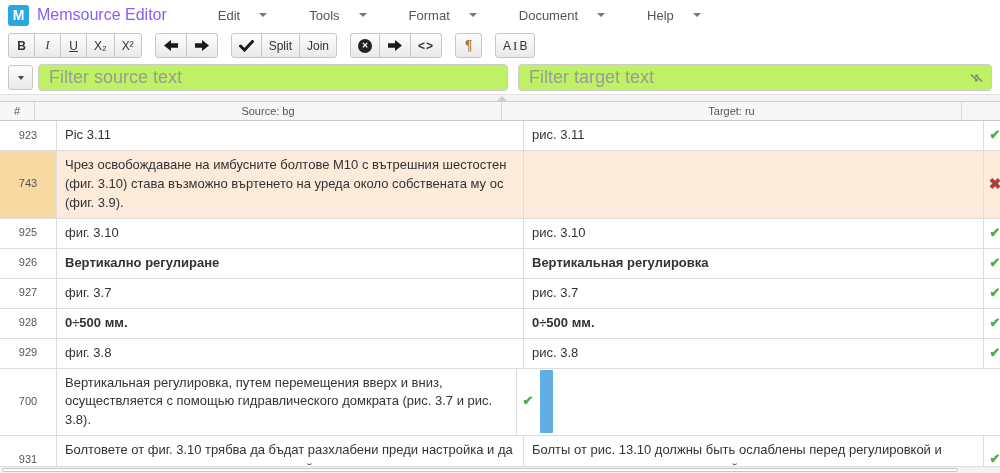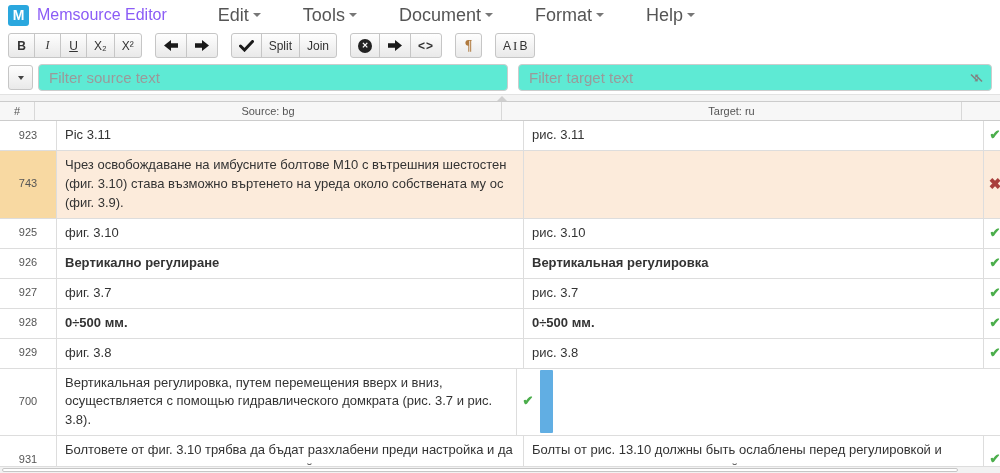--- a/index.html
+++ b/index.html
@@ -22,23 +22,23 @@
   .logo {
     width: 21px; height: 21px;
     background: #2aa7de;
     border-radius: 3px;
     display: flex; align-items: center; justify-content: center;
     color: #fff; font-weight: bold; font-size: 14px;
     margin-right: 8px;
   }
   .app-title { font-size: 16px; color: #8b5cf6; margin-right: 36px; }
   .menu-item {
-    font-size: 18px; color: #555;
+    font-size: 13px; color: #555;
     padding: 5px 15px;
-    display: flex; align-items: center; gap: 4px;
+    display: flex; align-items: center; gap: 19px;
     cursor: default;
     margin-right: 12px;
   }
   .caret {
     width: 0; height: 0;
     border-left: 4px solid transparent;
     border-right: 4px solid transparent;
     border-top: 4px solid #777;
     display: inline-block;
   }
@@ -95,24 +95,24 @@
   .mini-caret {
     width: 0; height: 0;
     border-left: 3px solid transparent;
     border-right: 3px solid transparent;
     border-top: 4px solid #444;
   }
   .filter-input {
     height: 27px;
     border: 1px solid #ccc; border-radius: 4px;
     padding: 0 10px;
-    font-size: 15px; color: #333;
+    font-size: 18px; color: #333;
     font-family: "Liberation Sans", sans-serif;
     outline: none;
-    background: #5eead4;
+    background: #bef264;
   }
   .filter-input::placeholder { color: #9a9a9a; opacity: 1; }
   .src-filter { width: 470px; }
   .tgt-wrap { flex: 1; margin-left: 10px; position: relative; }
   .tgt-wrap .filter-input { width: 100%; padding-right: 44px; }
   .swap-icon { position: absolute; right: 8px; top: 7px; }
 
   
   .collapse-band {
     height: 8px;
@@ -185,25 +185,25 @@
   <div class="app-title">Memsource Editor</div>
   <div class="menu-item">
     <span>Edit</span>
     <span class="caret"></span>
   </div>
   <div class="menu-item">
     <span>Tools</span>
     <span class="caret"></span>
   </div>
   <div class="menu-item">
+    <span>Format</span>
+    <span class="caret"></span>
+  </div>
+  <div class="menu-item">
     <span>Document</span>
-    <span class="caret"></span>
-  </div>
-  <div class="menu-item">
-    <span>Format</span>
     <span class="caret"></span>
   </div>
   <div class="menu-item">
     <span>Help</span>
     <span class="caret"></span>
   </div>
 </div>
 
 <div class="toolbar">
   <div class="btn-group">

